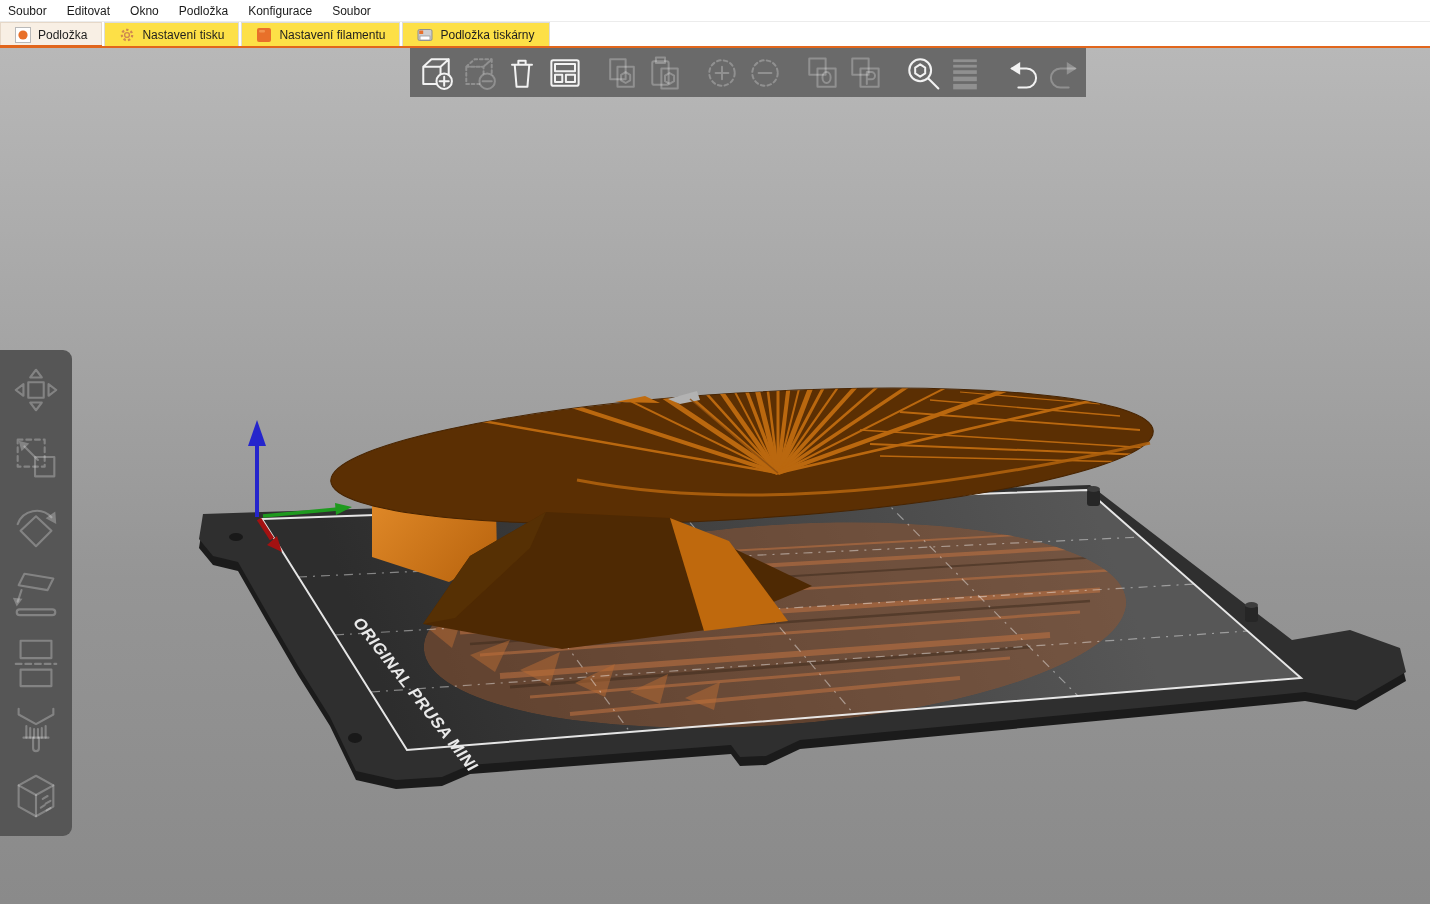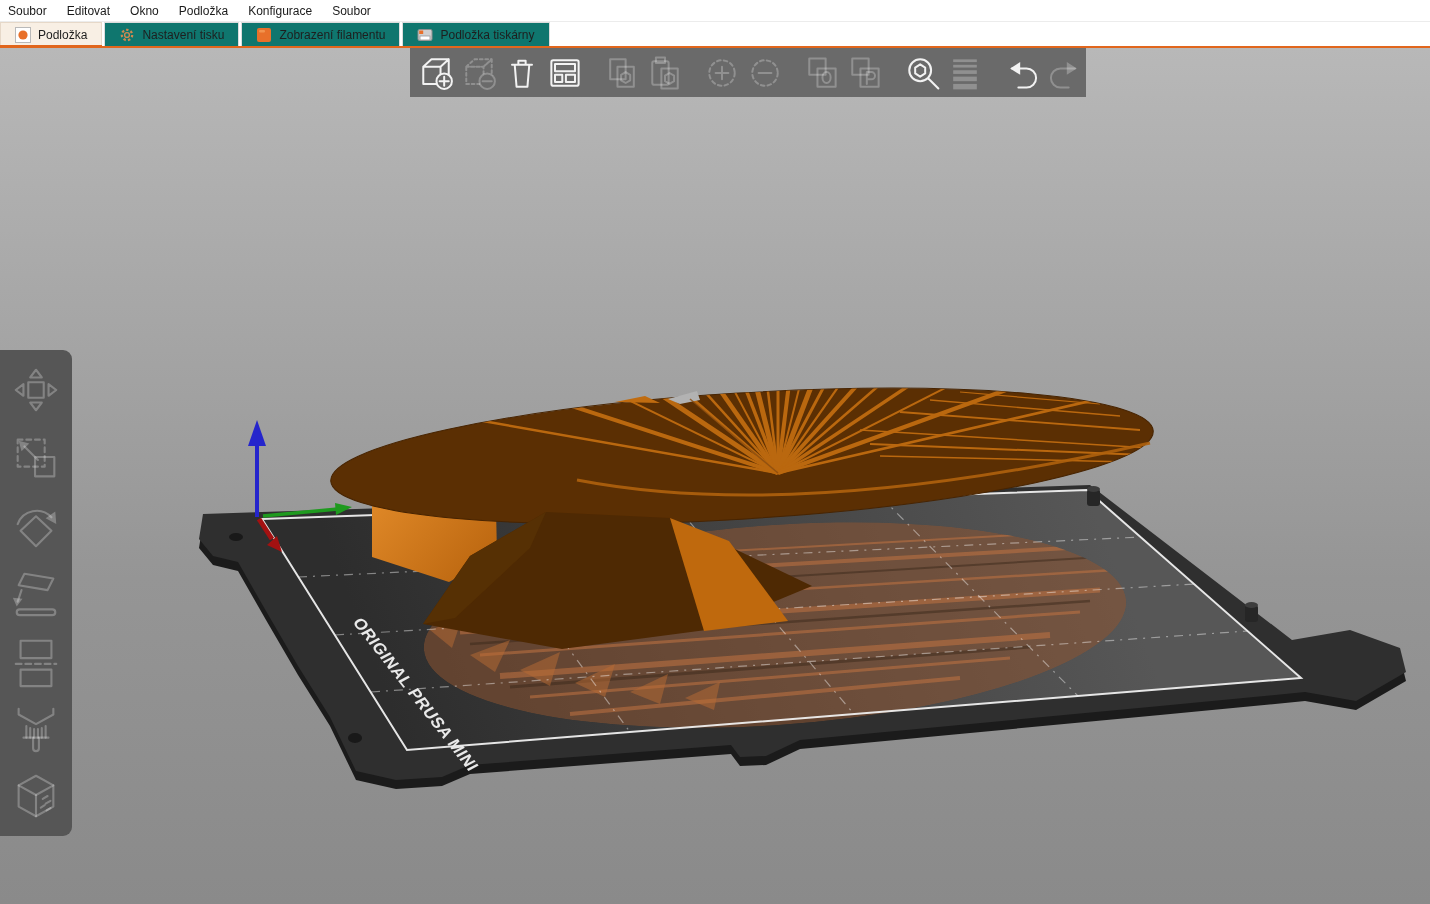--- a/index.html
+++ b/index.html
@@ -3,21 +3,21 @@
 <meta charset="utf-8">
 <style>
   html,body{margin:0;padding:0;width:1430px;height:904px;overflow:hidden;
     font-family:"Liberation Sans",sans-serif;background:#fff;}
   .menubar{position:absolute;left:0;top:0;width:1430px;height:21px;background:#fff;
     border-bottom:1px solid #ececec;display:flex;align-items:center;font-size:12px;color:#1a1a1a;}
   .menu-item{padding:0 14px 0 6px;cursor:default;}
   .menu-item:first-child{margin-left:2px;}
   .tabbar{position:absolute;left:0;top:22px;width:1430px;height:24px;background:#fff;
     border-bottom:2px solid #e1661c;display:flex;align-items:stretch;font-size:12px;color:#1e1e1e;}
-  .tab{display:flex;align-items:center;gap:7px;padding:0 14px;background:#0f766e;
+  .tab{display:flex;align-items:center;gap:7px;padding:0 14px;background:#fde047;
     border:1px solid #dcdcdc;border-bottom:none;margin-right:2px;position:relative;cursor:default;}
   .tab.active{background:#f8efe4;border-color:#e6d8c8;}
   .tab.active::after{content:"";position:absolute;left:-1px;right:-1px;bottom:-2px;height:3px;background:#e1661c;}
   .tab svg{flex:0 0 auto;}
   .viewport{position:absolute;left:0;top:48px;width:1430px;height:856px;
     background:linear-gradient(180deg,#b8b8b8 0%,#a7a7a7 30%,#959595 62%,#8a8a8a 100%);}
   .scene{position:absolute;left:0;top:0;width:1430px;height:856px;}
   .top-toolbar{position:absolute;left:410px;top:0;width:676px;height:49px;background:#6a6a6a;
     display:flex;align-items:center;padding:0 6px;box-sizing:border-box;gap:3px;}
   .tbtn{width:40px;height:40px;display:flex;align-items:center;justify-content:center;}
@@ -56,21 +56,21 @@
       <circle cx="8" cy="8" r="5.2" fill="none" stroke="#cf8850" stroke-width="2.2" stroke-dasharray="2.4 2.2"></circle>
       <circle cx="8" cy="8" r="2.4" fill="none" stroke="#cf8850" stroke-width="1.4"></circle>
     </svg>
     <span>Nastavení tisku</span>
   </div>
   <div class="tab">
     <svg width="16" height="16">
       <rect x="1" y="1" width="14" height="14" rx="2" fill="#e8702a"></rect>
       <rect x="3" y="3" width="6" height="2.5" rx="1" fill="#f2934e"></rect>
     </svg>
-    <span>Zobrazení filamentu</span>
+    <span>Nastavení filamentu</span>
   </div>
   <div class="tab">
     <svg width="16" height="16">
       <rect x="1" y="2.5" width="14" height="11" rx="1.5" fill="#cfcfcf" stroke="#8f8f8f"></rect>
       <rect x="3" y="9" width="10" height="4" fill="#ffffff" stroke="#9a9a9a" stroke-width="0.8"></rect>
       <rect x="2.2" y="3.5" width="4" height="3.5" fill="#e8702a"></rect>
     </svg>
     <span>Podložka tiskárny</span>
   </div>
 </div>

